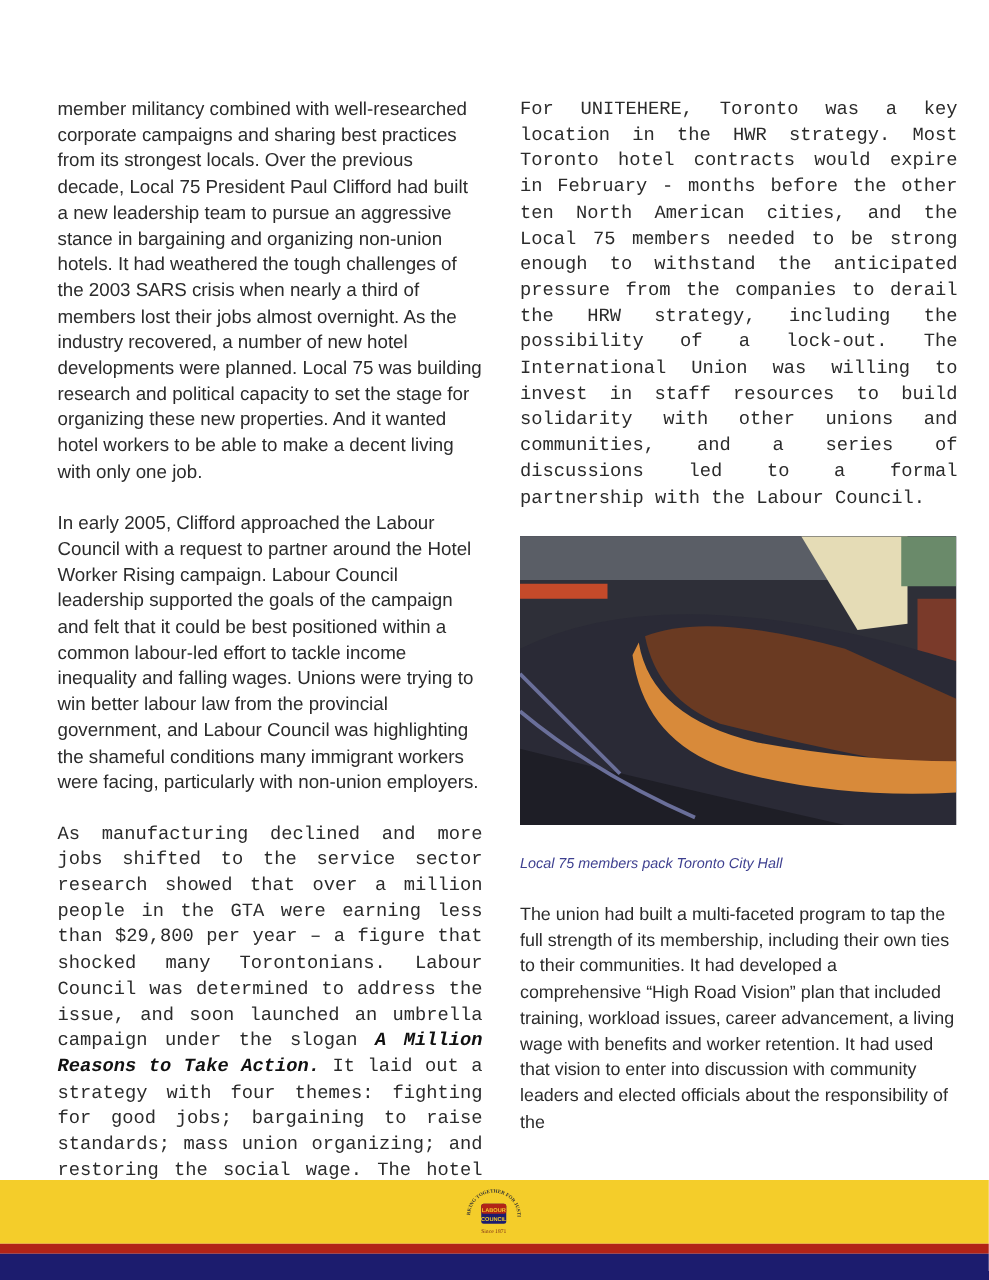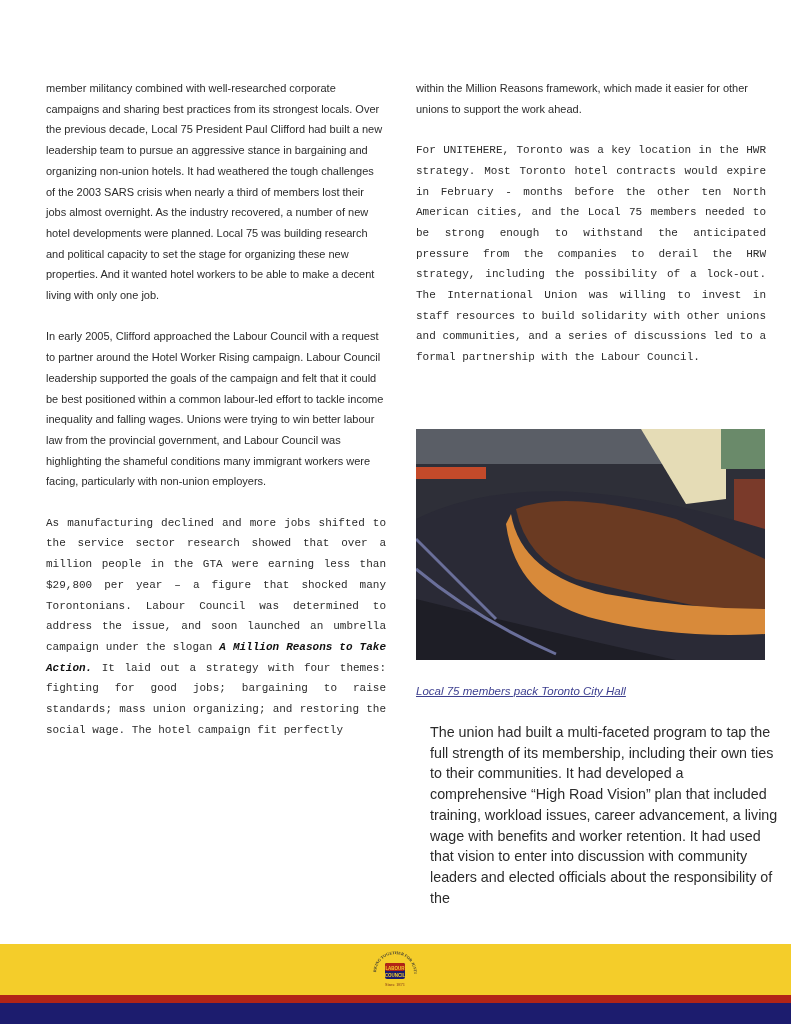--- a/index.html
+++ b/index.html
@@ -1,43 +1,42 @@
 <!DOCTYPE html>
 <html><head>
 <meta charset="utf-8">
 <style>
   html, body { margin:0; padding:0; }
   body { width:791px; height:1024px; background:#ffffff; position:relative; overflow:hidden;
          font-family:"Liberation Sans", "DejaVu Sans", sans-serif; color:#2b2b2b; }
-  .col { position:absolute; top:78px; font-size:11px; line-height:20.7px; }
+  .col { position:absolute; top:78px; font-size:15px; line-height:20.7px; }
   .col-left { left:46px; width:340px; }
   .col-right { left:416px; width:350px; }
   .para { margin:0 0 20.7px 0; }
   .justify { text-align:justify;font-family:Liberation Mono, monospace; }
   .para b.em { font-weight:bold; font-style:italic; color:#111; }
   .photo { position:absolute; left:416px; top:429px; width:349px; height:231px; overflow:hidden;
            background:linear-gradient(180deg,#3b3f4c 0%,#2a2b33 30%,#3a3340 60%,#2b2b33 100%); }
-  .caption { position:absolute; left:416px; top:685px; font-size:11.5px; font-style:italic; color:#3d3f8f;text-decoration:underline; }
-  .col-right-2 { position:absolute; left:430px; top:722px; width:350px; font-size:14.3px; line-height:20.7px; }
+  .caption { position:absolute; left:416px; top:685px; font-size:11.5px; font-style:italic; color:#3d3f8f; }
+  .col-right-2 { position:absolute; left:416px; top:722px; width:350px; font-size:14.3px; line-height:20.7px; }
   .footer-yellow { position:absolute; left:0; top:944px; width:791px; height:51px; background:#f4cd2a; }
   .footer-red { position:absolute; left:0; top:995px; width:791px; height:8px; background:#b22417; }
   .footer-navy { position:absolute; left:0; top:1003px; width:791px; height:21px; background:#1c1c6e; }
   .logo { position:absolute; left:368px; top:951px; width:54px; height:40px; }
 </style>
 </head>
 <body>
 
 <div class="col col-left">
   <p class="para">member militancy combined with well-researched corporate campaigns and sharing best practices from its strongest locals. Over the previous decade, Local 75 President Paul Clifford had built a new leadership team to pursue an aggressive stance in bargaining and organizing non-union hotels. It had weathered the tough challenges of the 2003 SARS crisis when nearly a third of members lost their jobs almost overnight. As the industry recovered, a number of new hotel developments were planned. Local 75 was building research and political capacity to set the stage for organizing these new properties. And it wanted hotel workers to be able to make a decent living with only one job.</p>
   <p class="para">In early 2005, Clifford approached the Labour Council with a request to partner around the Hotel Worker Rising campaign. Labour Council leadership supported the goals of the campaign and felt that it could be best positioned within a common labour-led effort to tackle income inequality and falling wages. Unions were trying to win better labour law from the provincial government, and Labour Council was highlighting the shameful conditions many immigrant workers were facing, particularly with non-union employers.</p>
   <p class="para justify"><span>As manufacturing declined and more jobs shifted to the service sector research showed that over a million people in the GTA were earning less than $29,800 per year – a figure that shocked many Torontonians. Labour Council was determined to address the issue, and soon launched an umbrella campaign under the slogan </span><b class="em">A Million Reasons to Take Action.</b><span> It laid out a strategy with four themes: fighting for good jobs; bargaining to raise standards; mass union organizing; and restoring the social wage. The hotel campaign fit perfectly</span></p>
 </div>
 
 <div class="col col-right">
-  <p class="para">within the Million Reasons framework, which made it easier for other unions to support the work ahead.</p>
   <p class="para justify">For UNITEHERE, Toronto was a key location in the HWR strategy. Most Toronto hotel contracts would expire in February - months before the other ten North American cities, and the Local 75 members needed to be strong enough to withstand the anticipated pressure from the companies to derail the HRW strategy, including the possibility of a lock-out. The International Union was willing to invest in staff resources to build solidarity with other unions and communities, and a series of discussions led to a formal partnership with the Labour Council.</p>
 </div>
 
 <div class="photo" title="Local 75 members packing the council chamber of Toronto City Hall">
   <svg width="349" height="231" viewBox="0 0 349 231">
     <rect width="349" height="231" fill="#2e2f38"></rect>
     <rect x="0" y="0" width="349" height="35" fill="#5a5e66"></rect>
     <polygon points="225,0 310,0 310,70 270,75" fill="#e5dcb6"></polygon>
     <rect x="305" y="0" width="44" height="40" fill="#6a8a6a"></rect>
     <rect x="318" y="50" width="31" height="60" fill="#7a3a2a"></rect>

